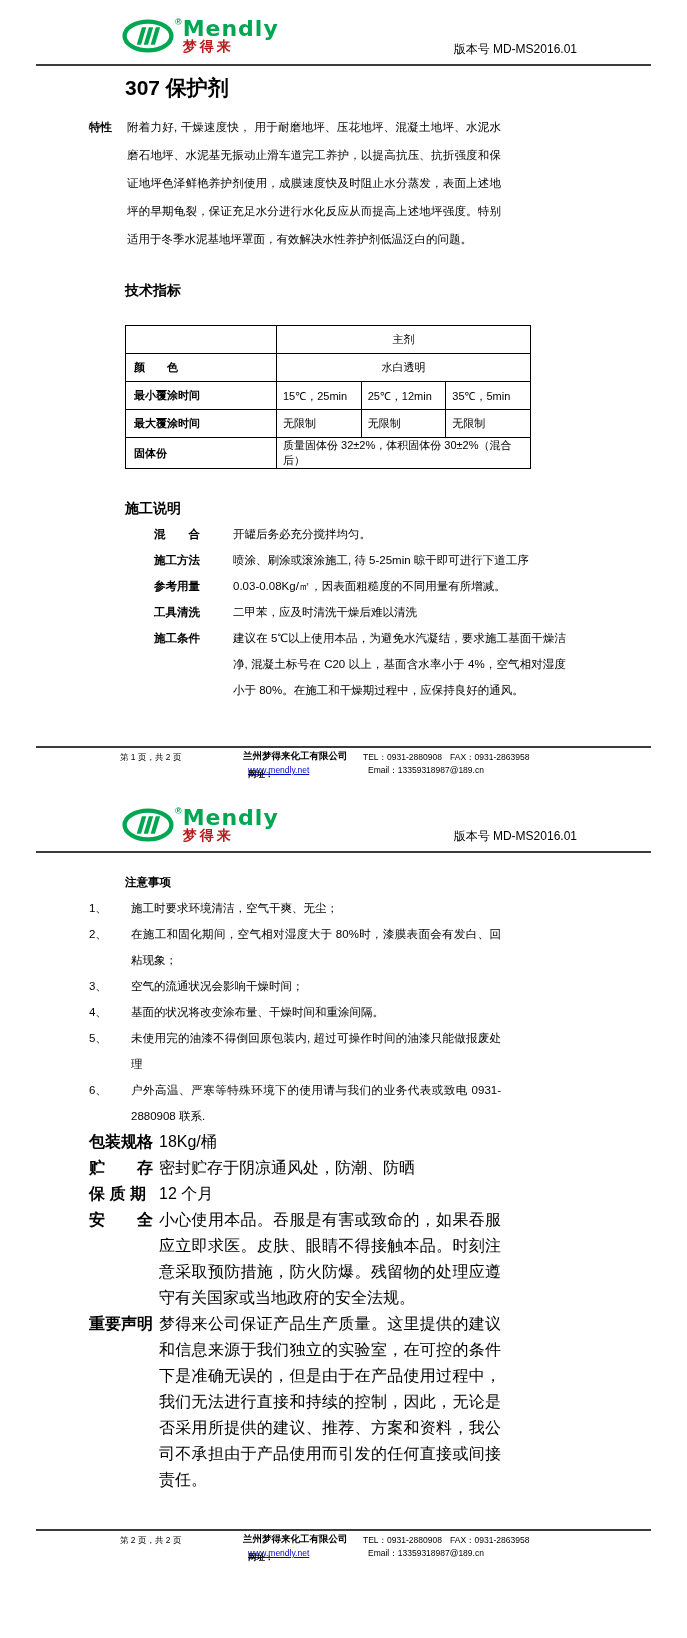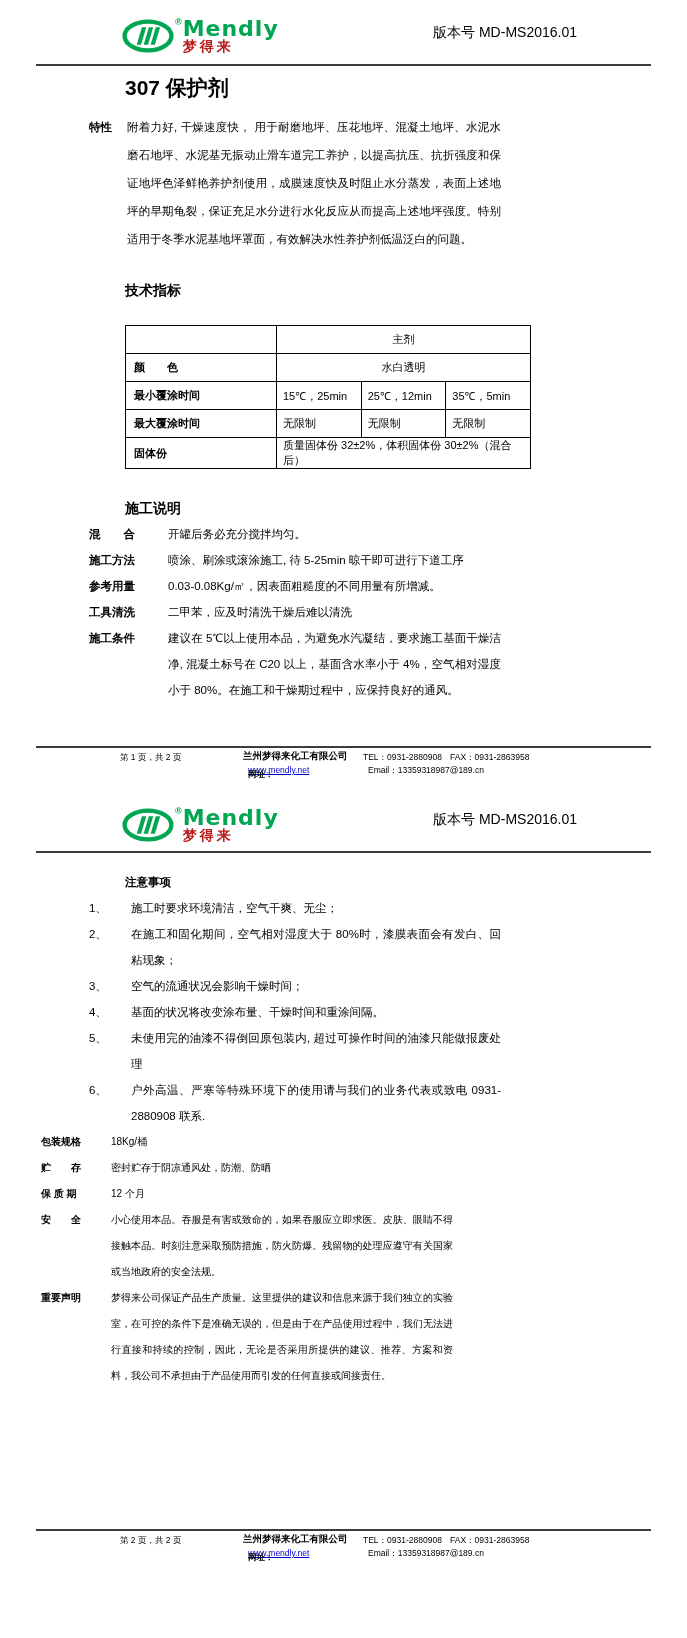--- a/index.html
+++ b/index.html
@@ -10,53 +10,53 @@
 
   
   .hdr { position:relative; margin:0 36px; border-bottom:2px solid #3c3c3c; }
   #page1 .hdr { padding:16px 0 8px 0; }
   #page2 .hdr { padding:5px 0 6px 0; }
   .logo { display:flex; align-items:center; margin-left:86px; height:40px; }
   .logo-mark { width:52px; height:36px; flex:none; }
   .logo-reg { color:#00A651; font-size:9px; font-weight:bold; align-self:flex-start; margin:1px 1px 0 1px; }
   .logo-en { color:#00A651; font-size:22px; font-weight:bold; letter-spacing:1px; line-height:20px; font-family:"DejaVu Sans", sans-serif; }
   .logo-cn { color:#b91c1c; font-size:14px; font-weight:bold; letter-spacing:3px; margin-left:0; line-height:15px; }
-  .version { position:absolute; right:74px; bottom:22px; font-size:14px; color:#000; }
+  .version { position:absolute; right:74px; bottom:6px; font-size:12px; color:#000; }
 
   
   .title { margin:8px 0 0 125px; font-size:21px; font-weight:bold; }
   .row { display:flex; margin-left:89px; margin-right:56px; font-size:11.5px; }
   .row .lbl { width:38px; flex:none; font-weight:bold; }
   .row .txt { width:374px; text-align:justify; }
   .ov { margin-top:14px; line-height:16px; }
   .ft { margin-top:11px; line-height:28px; }
   .sec-title { margin:0 0 0 125px; font-size:14px; font-weight:bold; }
   #tech-title { margin-top:29px; }
   #cons-title { margin-top:26px; line-height:26px; }
 
   
   table { border-collapse:collapse; margin:25px 0 0 125px; width:406px; font-size:11px; table-layout:fixed; }
   td { border:1px solid #000; height:27px; padding:0 0 0 6px; }
   td.c0 { width:142px; font-weight:bold; padding-left:8px; }
   td.ctr { text-align:center; padding:0; }
   td.w1 { width:95px; } td.w2 { width:95px; } td.w3 { width:74px; }
 
   
-  .c-row { display:flex; margin-left:89px; margin-right:56px; font-size:11.5px; line-height:26px; }
+  .c-row { display:flex; margin-left:89px; margin-right:56px; font-size:11.5px; line-height:26px;justify-content:center; }
   .c-row .c-lbl { width:79px; flex:none; font-weight:bold; }
   .c-row .c-txt { width:333px; text-align:justify; }
 
   
   .notes-title { margin:16px 0 0 125px; font-size:11.5px; font-weight:bold; line-height:26px; }
   .n-row { display:flex; margin-left:89px; margin-right:56px; font-size:11.5px; line-height:26px; }
   .n-row .n-num { width:42px; flex:none; }
   .n-row .n-txt { width:370px; text-align:justify; }
 
   
-  .s-row { display:flex; margin-left:41px; margin-right:56px; font-size:10px; line-height:26px; }
+  .s-row { display:flex; margin-left:89px; margin-right:56px; font-size:16px; line-height:26px; }
   .s-row .s-lbl { width:70px; flex:none; font-weight:bold; }
   .s-row .s-txt { width:342px; text-align:justify; }
 
   
   .ftr { position:absolute; left:0; width:687px; font-size:8.5px; }
   #page1 .ftr { top:746px; }
   #page2 .ftr { top:729px; }
   .ftr-rule { margin:0 36px; border-top:2px solid #3c3c3c; }
   .ftr-line { position:relative; height:13px; }
   .ftr-line span, .ftr-line a { position:absolute; white-space:nowrap; top:4px; }

